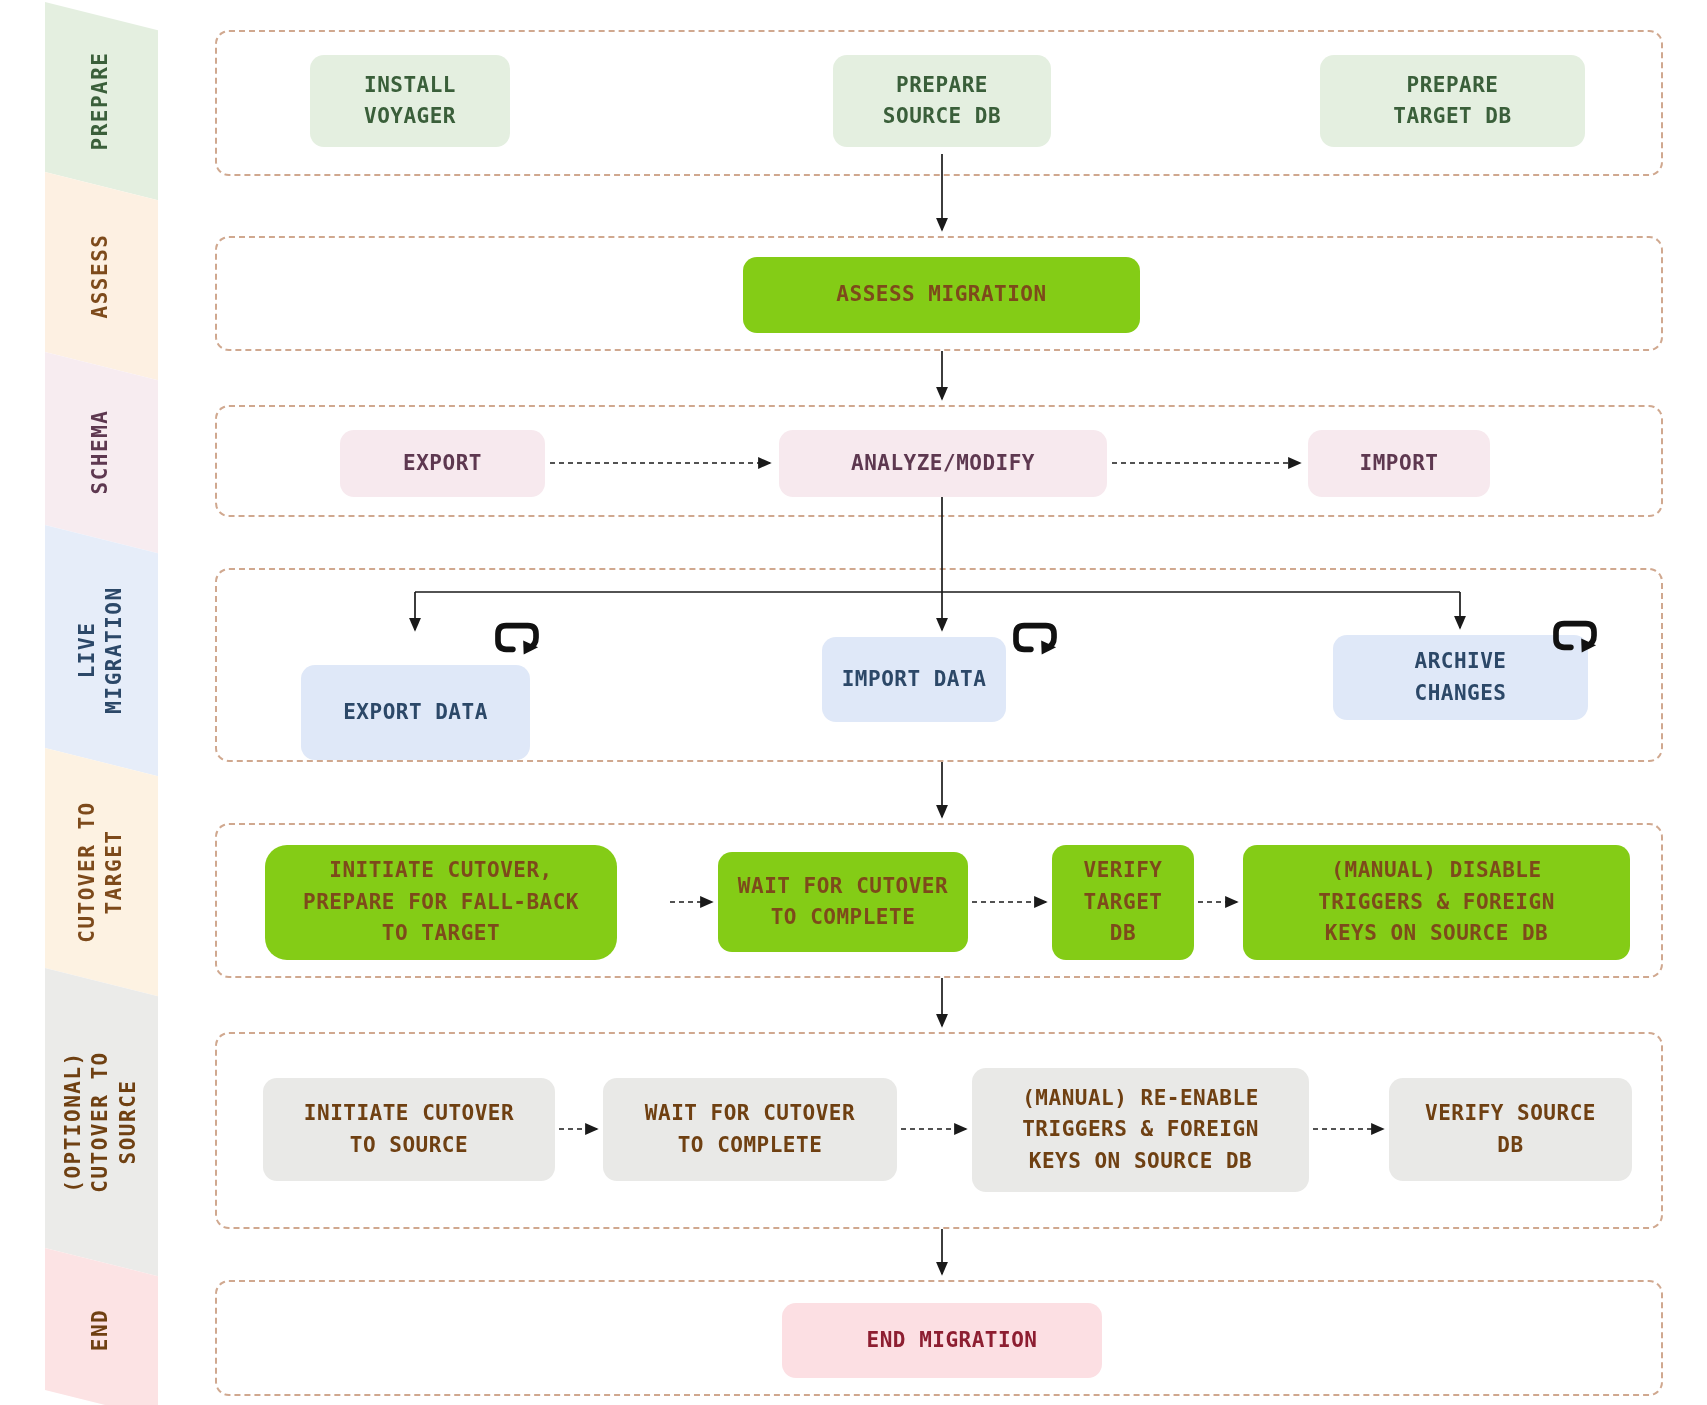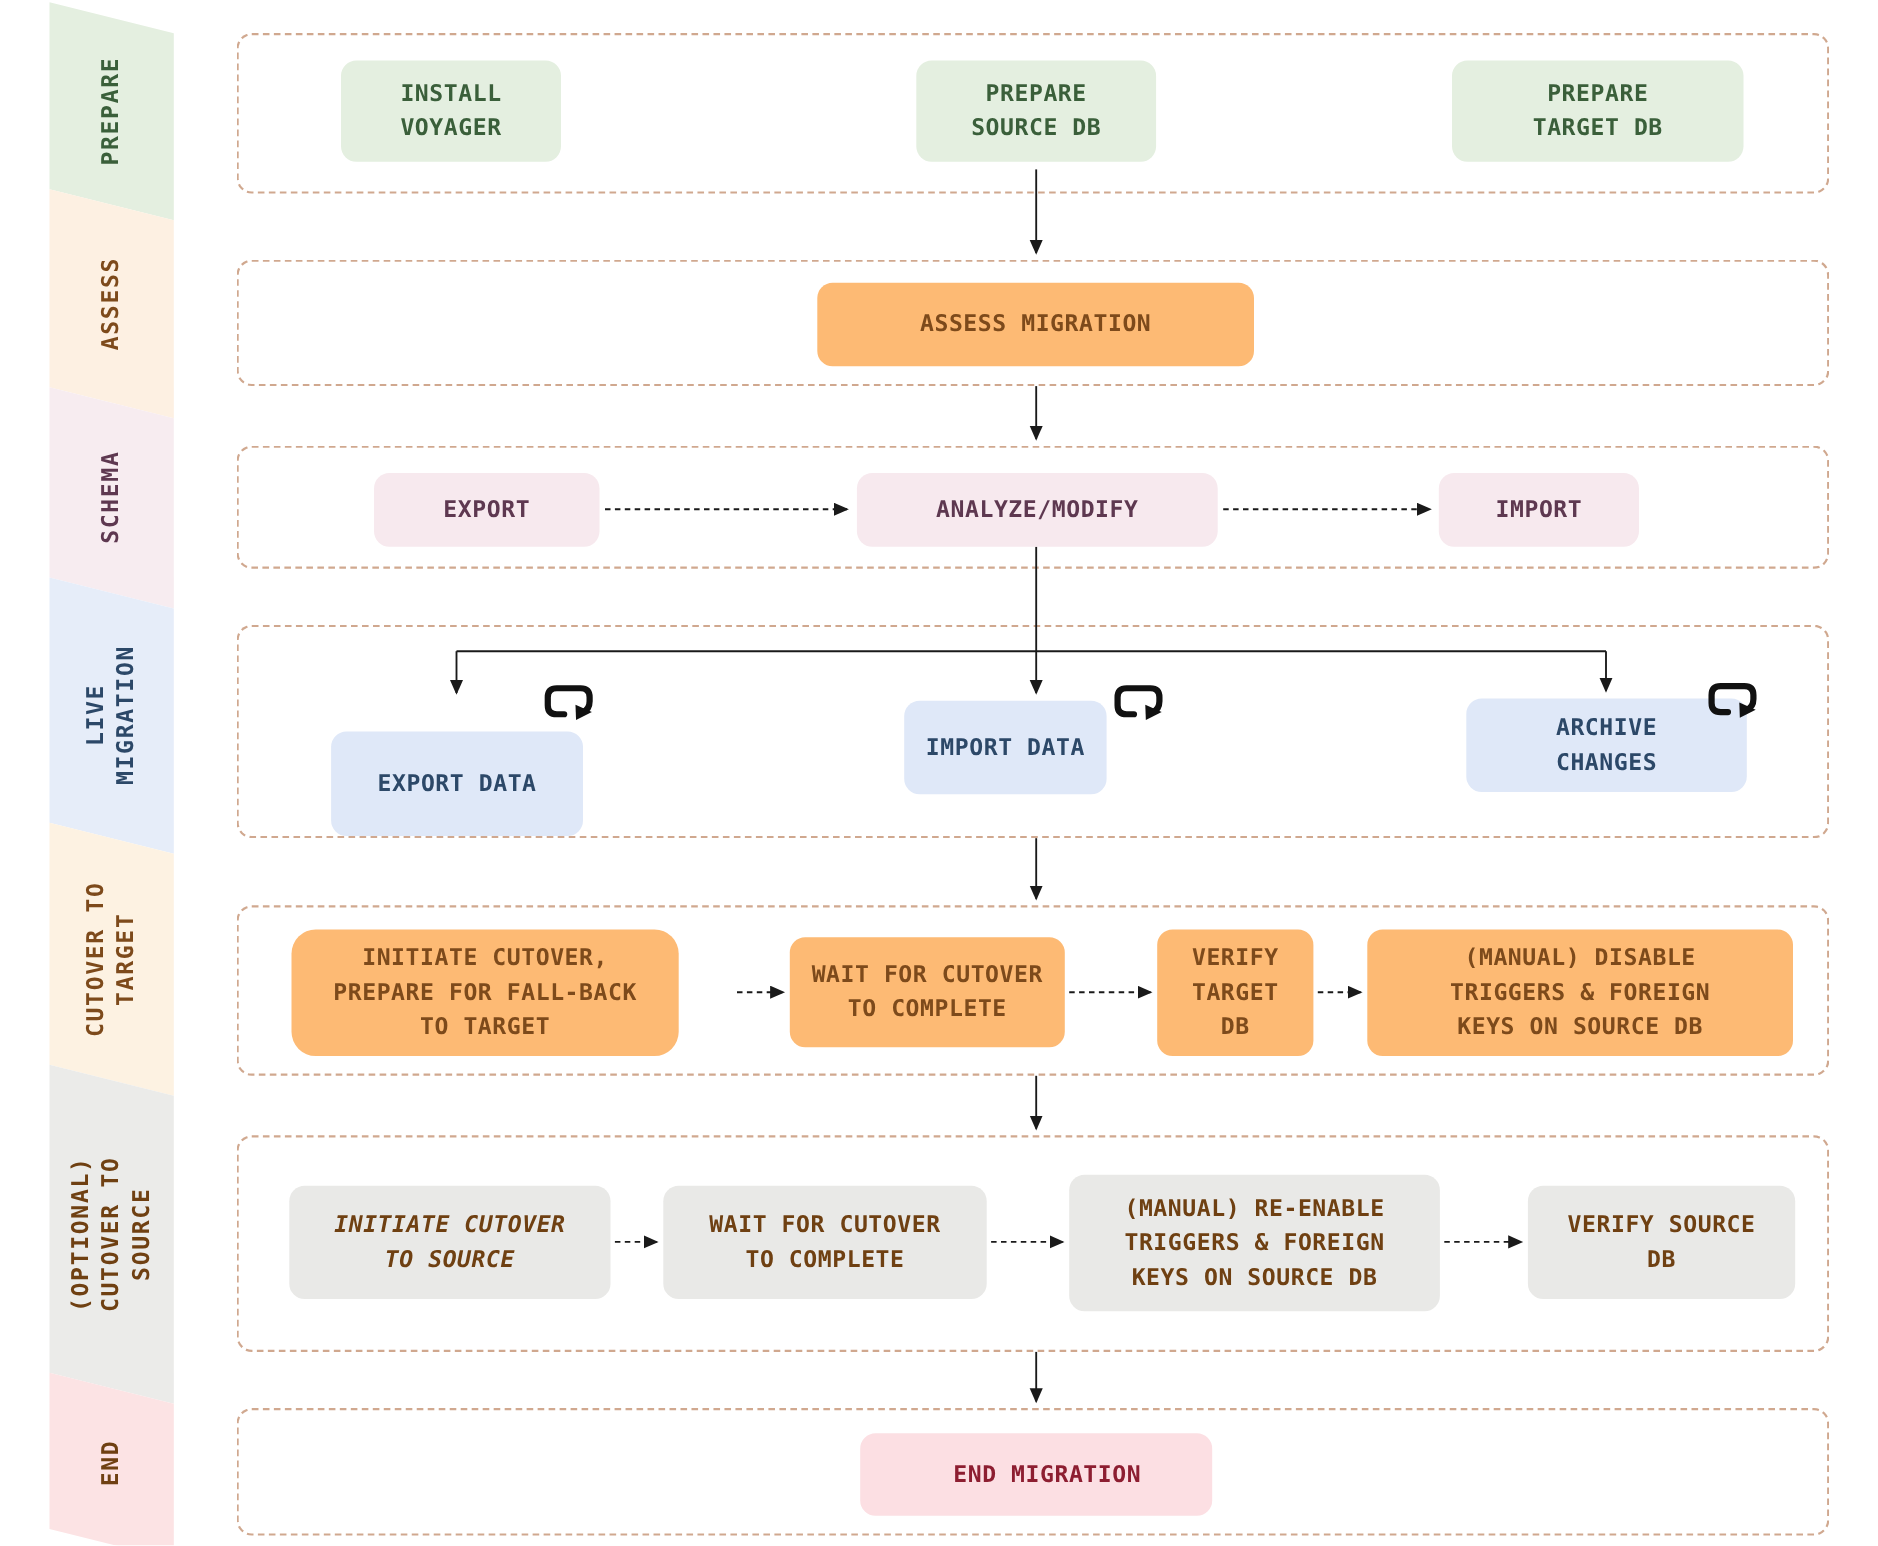--- a/index.html
+++ b/index.html
@@ -26,21 +26,21 @@
     position:absolute;left:215px;width:1448px;
     border:2px dashed #d0a88f;border-radius:14px;box-sizing:border-box;
   }
   
   .node{
     position:absolute;border-radius:14px;display:flex;align-items:center;justify-content:center;
     font-size:21px;font-weight:bold;letter-spacing:0.5px;line-height:1.5;
     text-align:center;white-space:pre-line;box-sizing:border-box;
   }
   .n-green{background:#e4efe0;color:#3a5f3a;}
-  .n-peach{background:#fdba74;color:#7d4a1b;}
+  .n-peach{background:#84cc16;color:#7d4a1b;}
   .n-pink{background:#f7e9ee;color:#5e3850;}
   .n-blue{background:#dfe8f8;color:#2c4868;}
   .n-gray{background:#e9e9e7;color:#6f4012;}
   .n-red{background:#fcdfe3;color:#8d1e31;padding-left:20px;}
   .lyr{position:absolute;left:0;top:0;}
   .loop-icon{position:absolute;width:50px;height:37px;}
 </style>
 </head>
 <body>
 
@@ -142,21 +142,21 @@
 TO TARGET</div>
   <div class="node n-peach" style="left:718px;top:852px;width:250px;height:100px;">WAIT FOR CUTOVER
 TO COMPLETE</div>
   <div class="node n-peach" style="left:1052px;top:845px;width:142px;height:115px;">VERIFY
 TARGET
 DB</div>
   <div class="node n-peach" style="left:1243px;top:845px;width:387px;height:115px;">(MANUAL) DISABLE
 TRIGGERS &amp; FOREIGN
 KEYS ON SOURCE DB</div>
 
-  <div class="node n-gray" style="left:263px;top:1078px;width:292px;height:103px;font-style:italic;">INITIATE CUTOVER
+  <div class="node n-gray" style="left:263px;top:1078px;width:292px;height:103px;">INITIATE CUTOVER
 TO SOURCE</div>
   <div class="node n-gray" style="left:603px;top:1078px;width:294px;height:103px;">WAIT FOR CUTOVER
 TO COMPLETE</div>
   <div class="node n-gray" style="left:972px;top:1068px;width:337px;height:124px;">(MANUAL) RE-ENABLE
 TRIGGERS &amp; FOREIGN
 KEYS ON SOURCE DB</div>
   <div class="node n-gray" style="left:1389px;top:1078px;width:243px;height:103px;">VERIFY SOURCE
 DB</div>
 
   <div class="node n-red" style="left:782px;top:1303px;width:320px;height:75px;">END MIGRATION</div>

